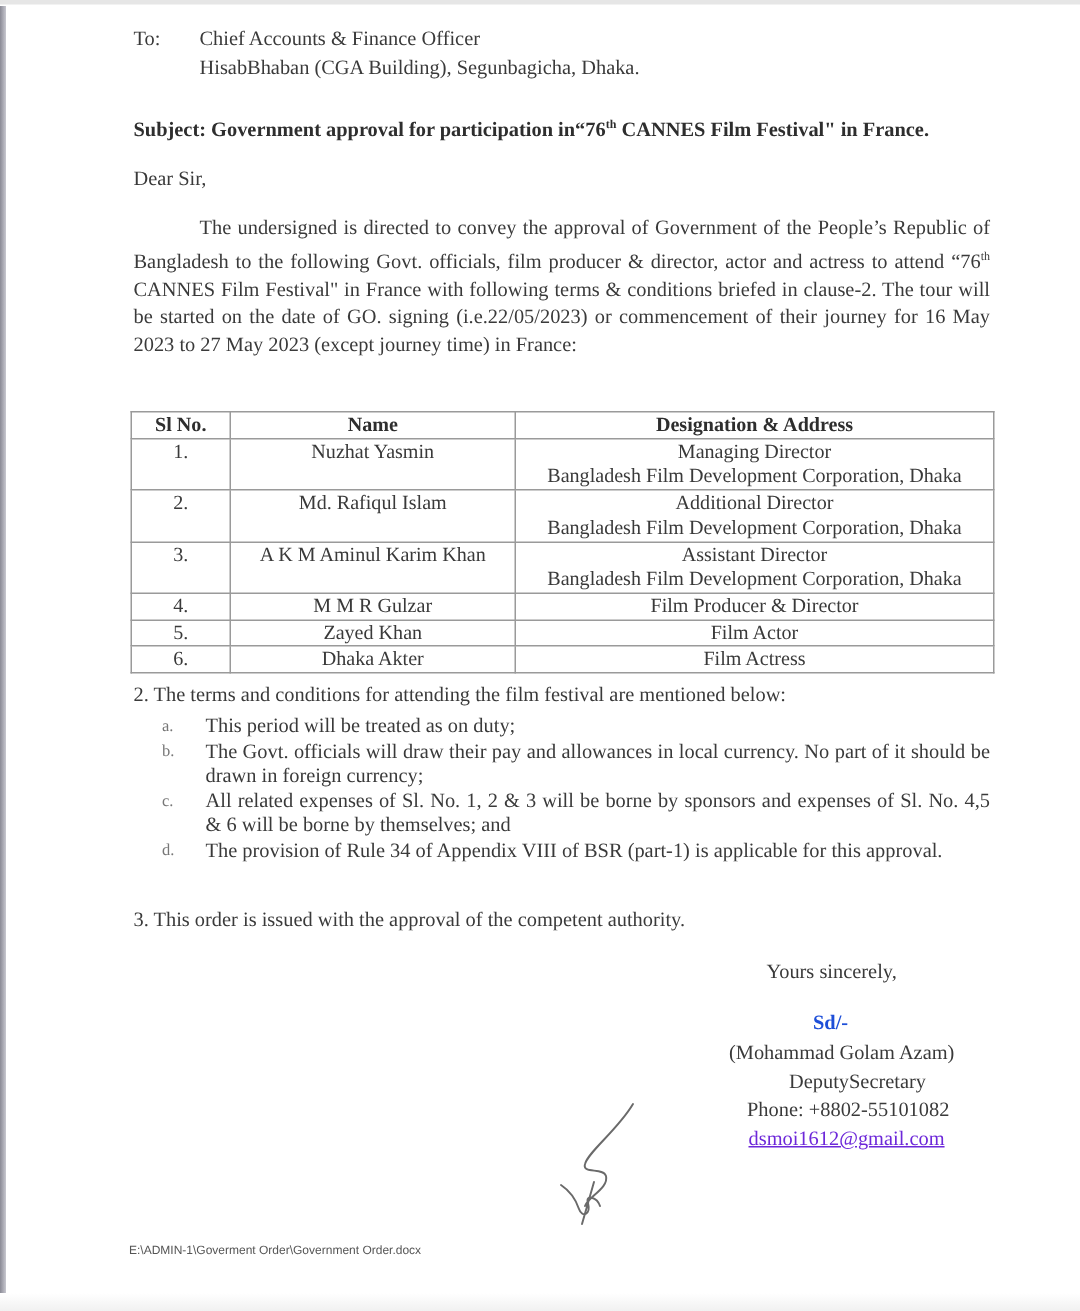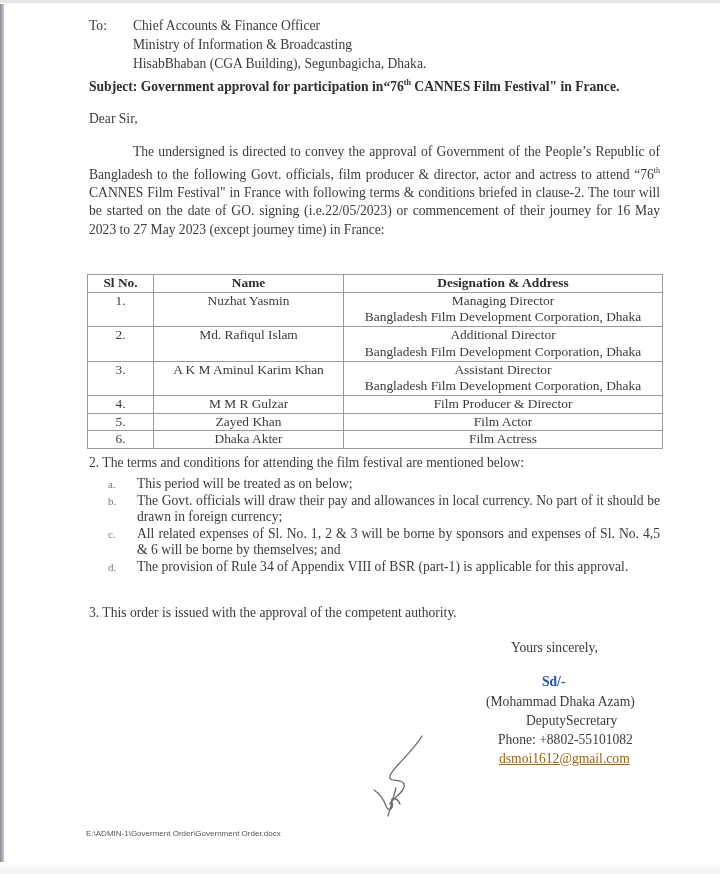--- a/index.html
+++ b/index.html
@@ -59,41 +59,40 @@
     .term .letter { position: absolute; left: 0; top: 0; font-size: 11px; color: #777; }
 
     .final-note { position: absolute; left: 89px; top: 605px; white-space: nowrap; }
 
     .sign-block { position: absolute; left: 476px; top: 638px; line-height: 19px; width: 200px; }
     .sincerely { position: absolute; left: 35px; top: 0; white-space: nowrap; }
     .sd { position: absolute; left: 66px; top: 34px; font-weight: bold; color: #1d4ed8; }
     .signer-name { position: absolute; left: 10px; top: 54px; white-space: nowrap; }
     .signer-title { position: absolute; left: 50px; top: 73px; white-space: nowrap; }
     .signer-phone { position: absolute; left: 22px; top: 92px; white-space: nowrap; }
-    .signer-email { position: absolute; left: 23px; top: 111px; white-space: nowrap; text-decoration: underline; color: #a16207; }
+    .signer-email { position: absolute; left: 23px; top: 111px; white-space: nowrap; text-decoration: underline; color: #6d28d9; }
 
     .signature { position: absolute; left: 362px; top: 728px; width: 80px; height: 90px; }
 
     .footer-path {
       position: absolute; left: 86px; top: 829px; font-size: 8px; color: #555;
       font-family: "Liberation Sans", "DejaVu Sans", sans-serif; white-space: nowrap;
     }
   </style>
 </head>
 <body>
 
 <div class="top-edge"></div>
 <div class="left-edge"></div>
 <div class="bottom-edge"></div>
 
 <div class="to-block">
   <div class="to-label">To:</div>
   <div class="to-lines">
     <div>Chief Accounts &amp; Finance Officer</div>
-    <div>Ministry of Information &amp; Broadcasting</div>
     <div>HisabBhaban (CGA Building), Segunbagicha, Dhaka.</div>
   </div>
 </div>
 
 <div class="subject"><span>Subject: Government approval for participation in“76</span><sup style="font-size:8px">th</sup><span> CANNES Film Festival" in France.</span></div>
 
 <div class="salutation">Dear Sir,</div>
 
 <div class="para"><span class="indent"></span><span>The undersigned is directed to convey the approval of Government of the People’s Republic of Bangladesh to the following Govt. officials, film producer &amp; director, actor and actress to attend “76</span><sup style="font-size:8px">th</sup><span> CANNES Film Festival" in France with following terms &amp; conditions briefed in clause-2. The tour will be started on the date of GO. signing (i.e.22/05/2023) or commencement of their journey for 16 May 2023 to 27 May 2023 (except journey time) in France:</span></div>
 
@@ -145,42 +144,42 @@
       <td>Dhaka Akter</td>
       <td>Film Actress</td>
     </tr>
   </tbody>
 </table>
 
 <div class="terms-head">2. The terms and conditions for attending the film festival are mentioned below:</div>
 <div class="terms">
   <div class="term">
     <span class="letter">a.</span>
-    <span>This period will be treated as on below;</span>
+    <span>This period will be treated as on duty;</span>
   </div>
   <div class="term">
     <span class="letter">b.</span>
     <span>The Govt. officials will draw their pay and allowances in local currency. No part of it should be drawn in foreign currency;</span>
   </div>
   <div class="term">
     <span class="letter">c.</span>
     <span>All related expenses of Sl. No. 1, 2 &amp; 3 will be borne by sponsors and expenses of Sl. No. 4,5 &amp; 6 will be borne by themselves; and</span>
   </div>
   <div class="term">
     <span class="letter">d.</span>
     <span>The provision of Rule 34 of Appendix VIII of BSR (part-1) is applicable for this approval.</span>
   </div>
 </div>
 
 <div class="final-note">3. This order is issued with the approval of the competent authority.</div>
 
 <div class="sign-block">
   <div class="sincerely">Yours sincerely,</div>
   <div class="sd">Sd/-</div>
-  <div class="signer-name">(Mohammad Dhaka Azam)</div>
+  <div class="signer-name">(Mohammad Golam Azam)</div>
   <div class="signer-title">DeputySecretary</div>
   <div class="signer-phone">Phone: +8802-55101082</div>
   <a class="signer-email">dsmoi1612@gmail.com</a>
 </div>
 
 <svg class="signature" viewBox="0 0 80 90">
   <path d="M60 8 C50 25, 30 40, 28 48 C26 55, 40 50, 42 56 C44 64, 30 70, 28 76 M12 62 C18 66, 22 72, 24 78 C26 84, 32 82, 30 74 C28 68, 36 70, 38 76 M34 60 L26 88" fill="none" stroke="#6a6a6a" stroke-width="1.3" stroke-linecap="round"></path>
 </svg>
 
 <div class="footer-path">E:\ADMIN-1\Goverment Order\Government Order.docx</div>

